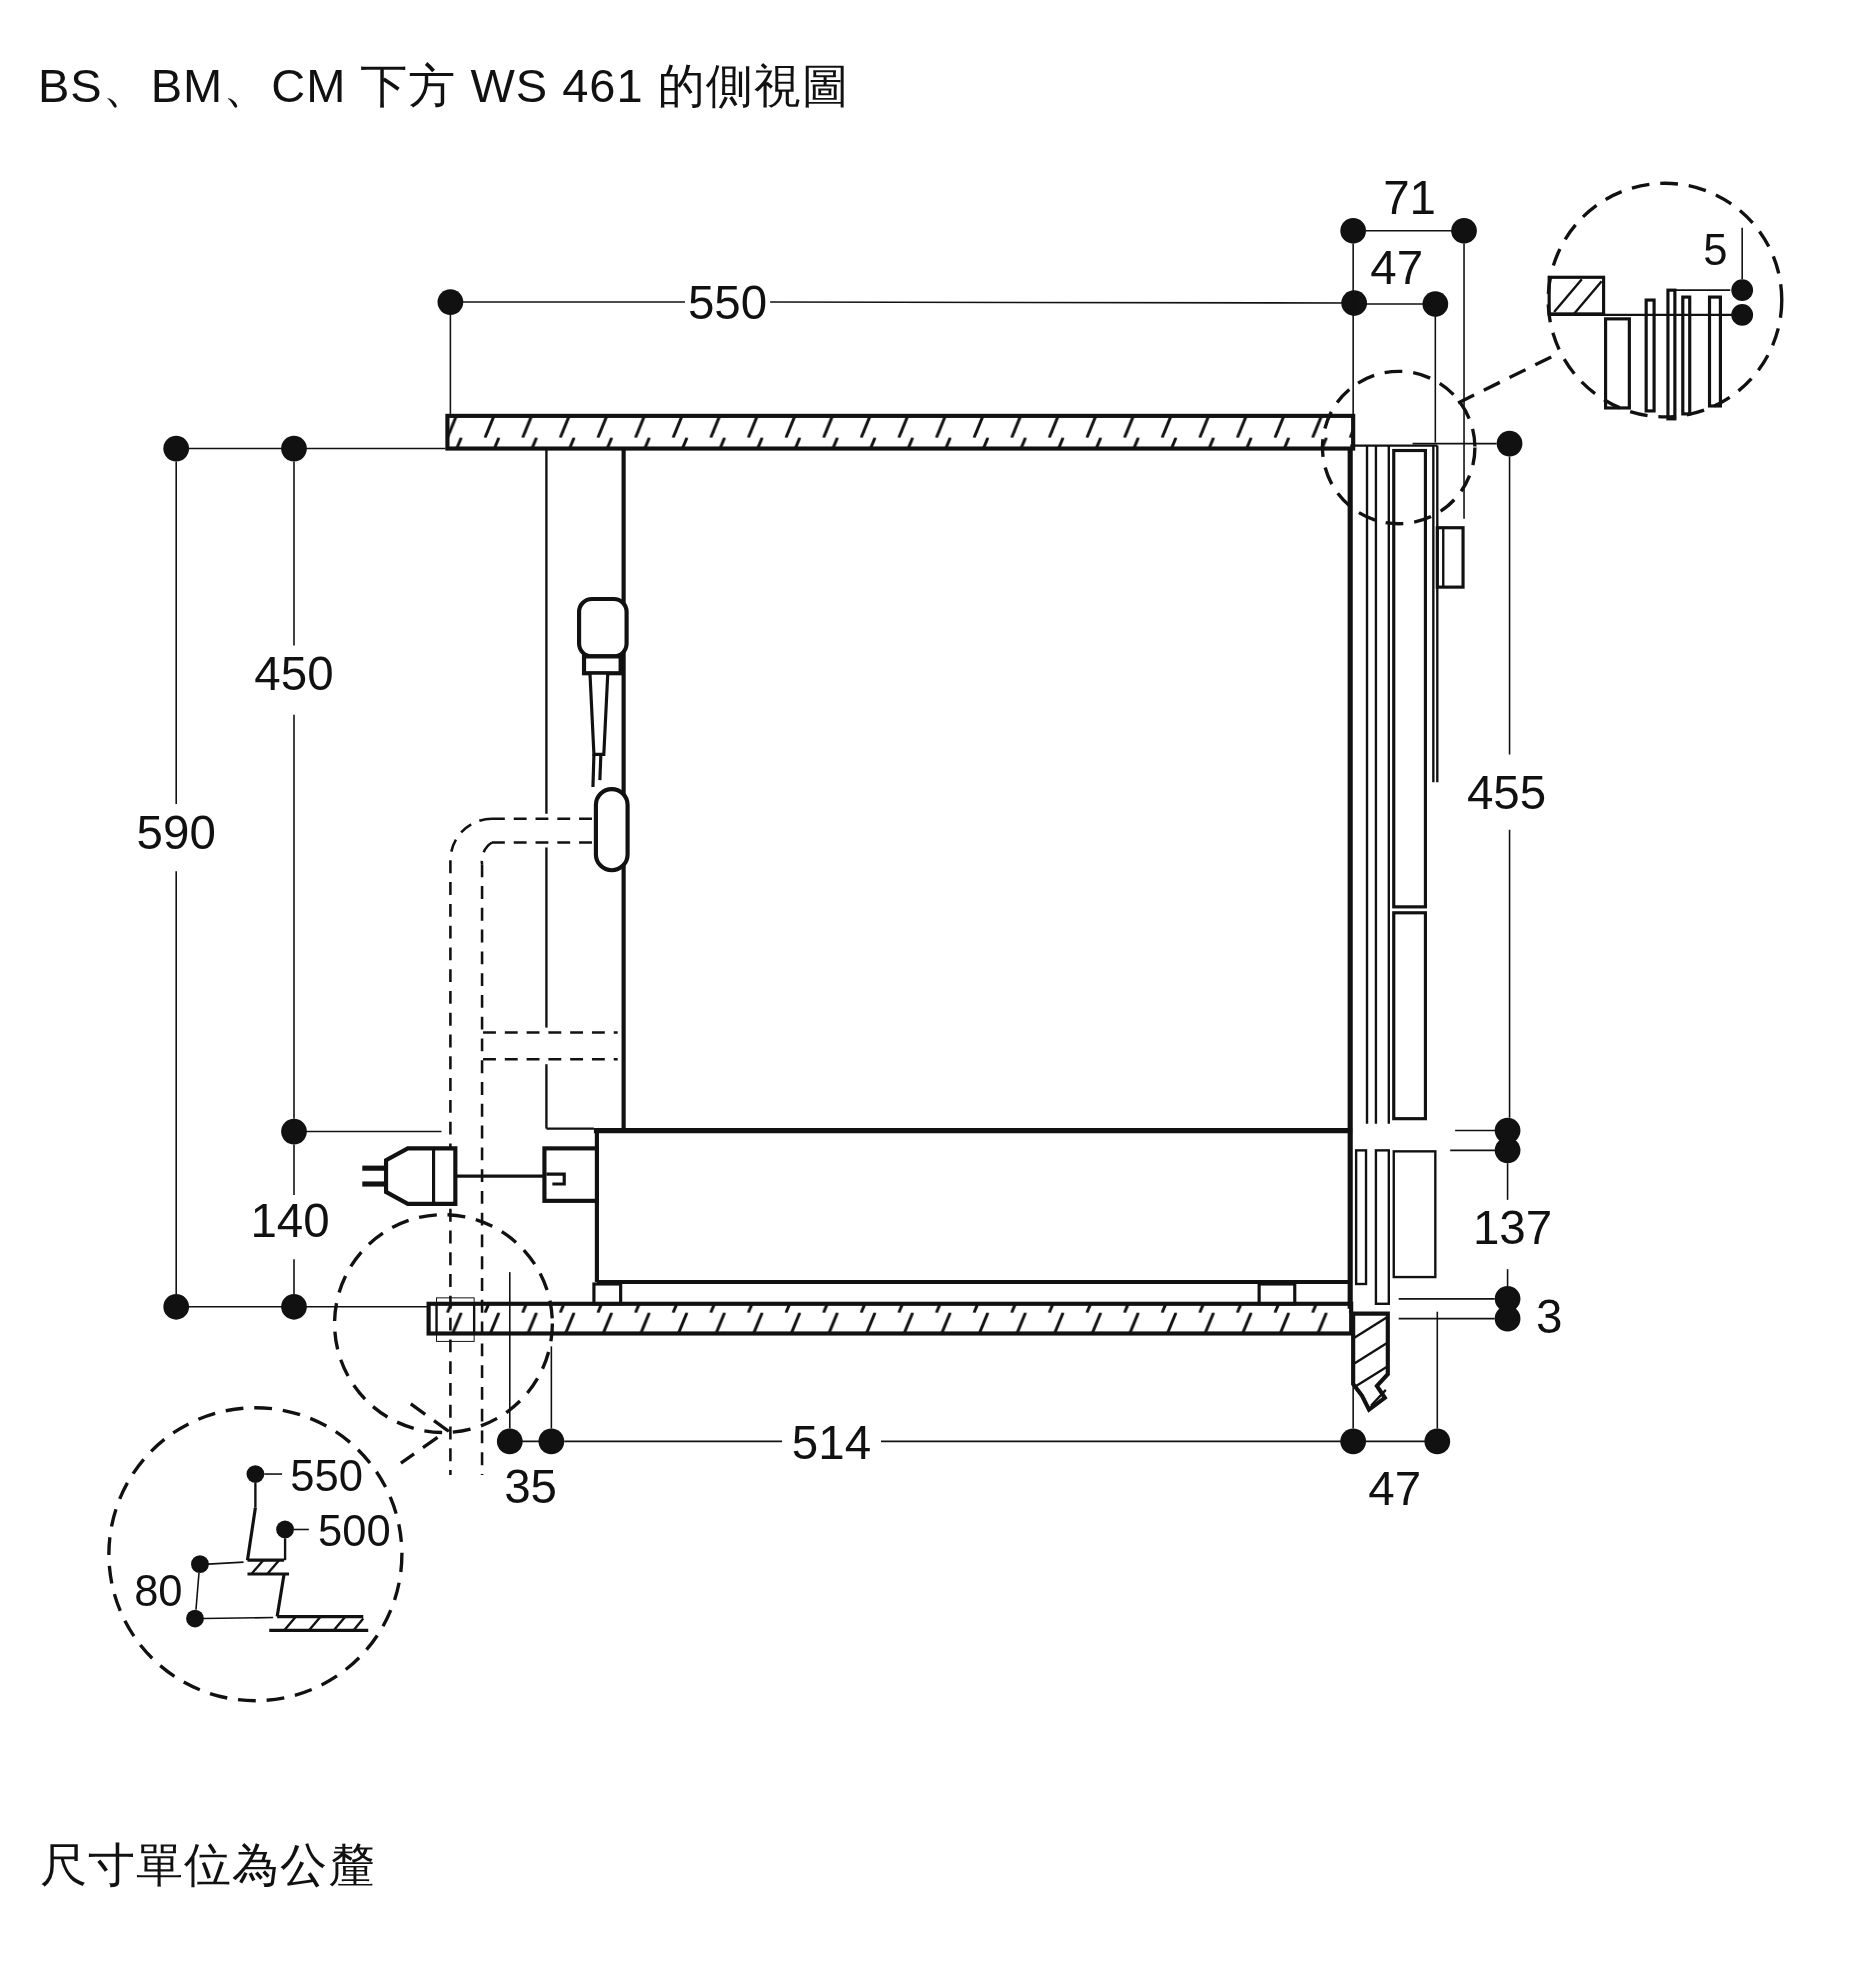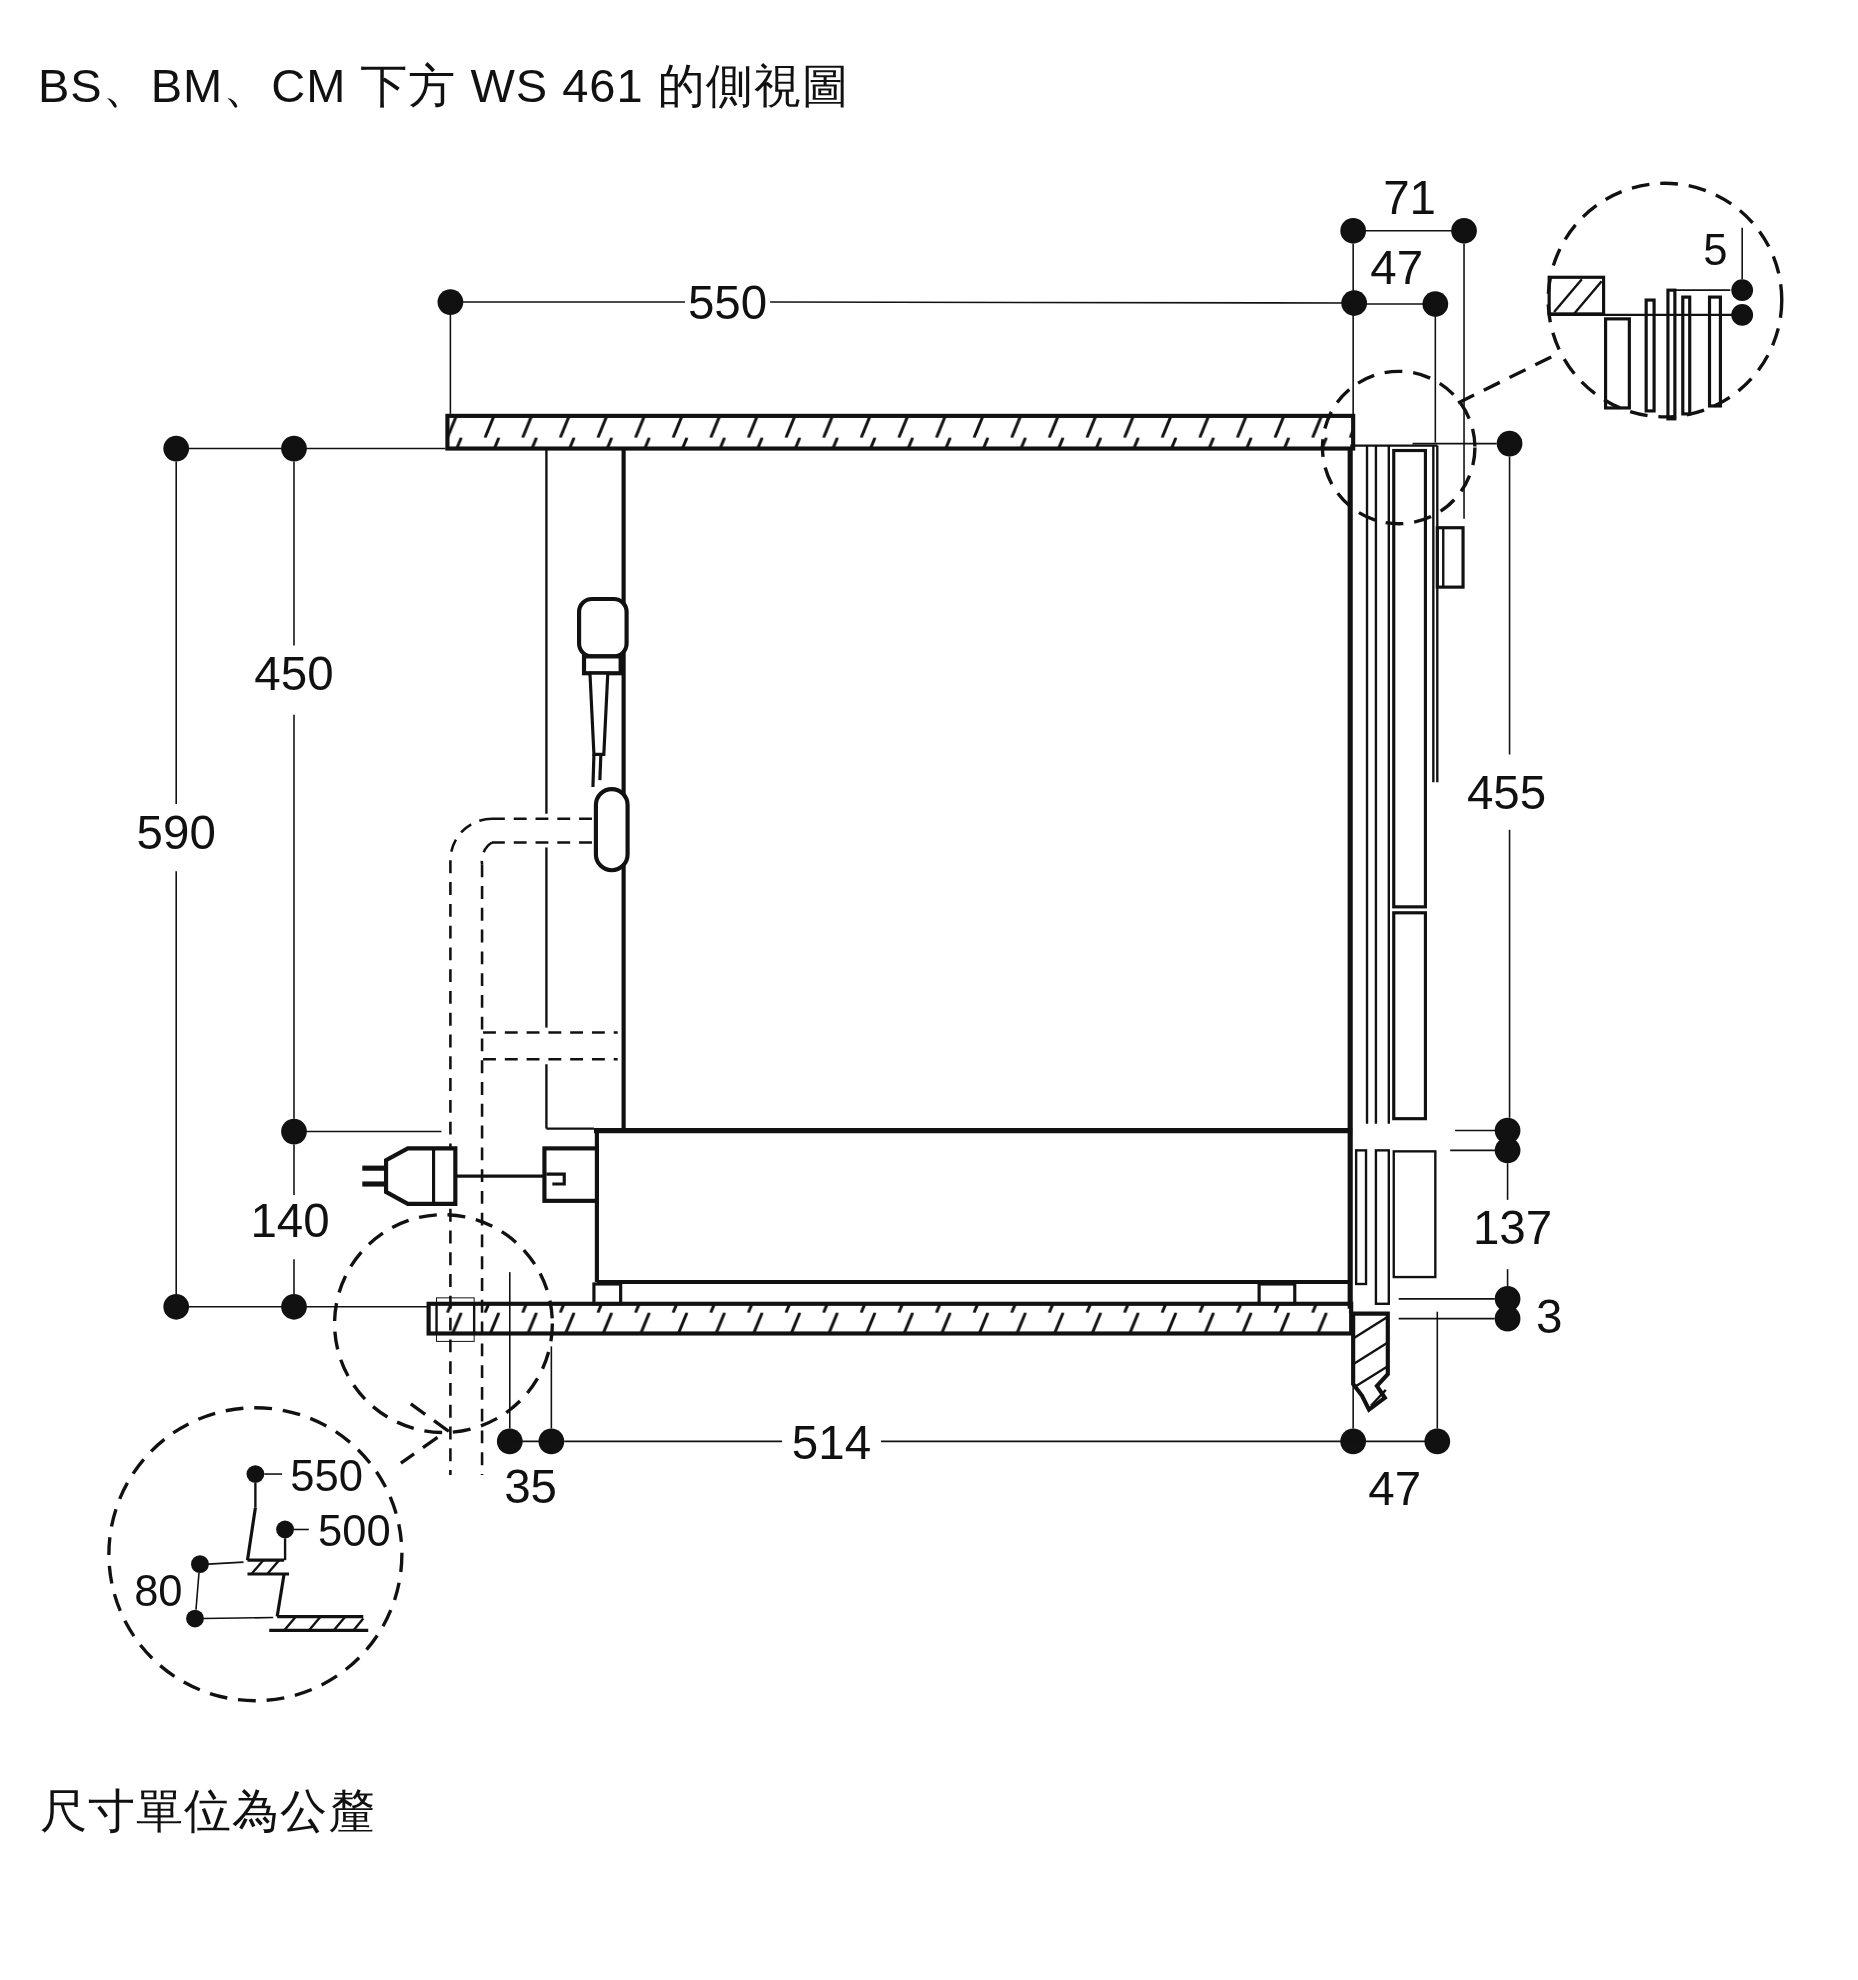--- a/index.html
+++ b/index.html
@@ -1,21 +1,21 @@
 <!DOCTYPE html>
 <html><head>
 <meta charset="utf-8">
 <style>
   html,body{margin:0;padding:0;background:#ffffff;}
   #stage{position:relative;width:1858px;height:1980px;background:#ffffff;overflow:hidden;
          font-family:"Liberation Sans", sans-serif;}
   .cjk{position:absolute;color:#111;font-weight:400;letter-spacing:1px;
        font-family:"Liberation Sans", sans-serif;}
   #title{left:38px;top:55px;font-size:47px;}
-  #footnote{left:40px;top:1780px;font-size:47px;}
+  #footnote{left:40px;top:1834px;font-size:47px;}
   svg{position:absolute;left:0;top:0;}
   svg line,svg path,svg rect,svg circle,svg polygon,svg polyline{stroke:#111;fill:none;}
   .s1{stroke-width:1.6}
   .s2{stroke-width:2.4}
   .s3{stroke-width:3.2}
   .s4{stroke-width:4.2}
   .s5{stroke-width:5.2}
   .dot{fill:#111;stroke:none;}
   .dashc{stroke-dasharray:18 11;stroke-width:3.4;}
   .dashp{stroke-dasharray:13 9;stroke-width:2.6;}

